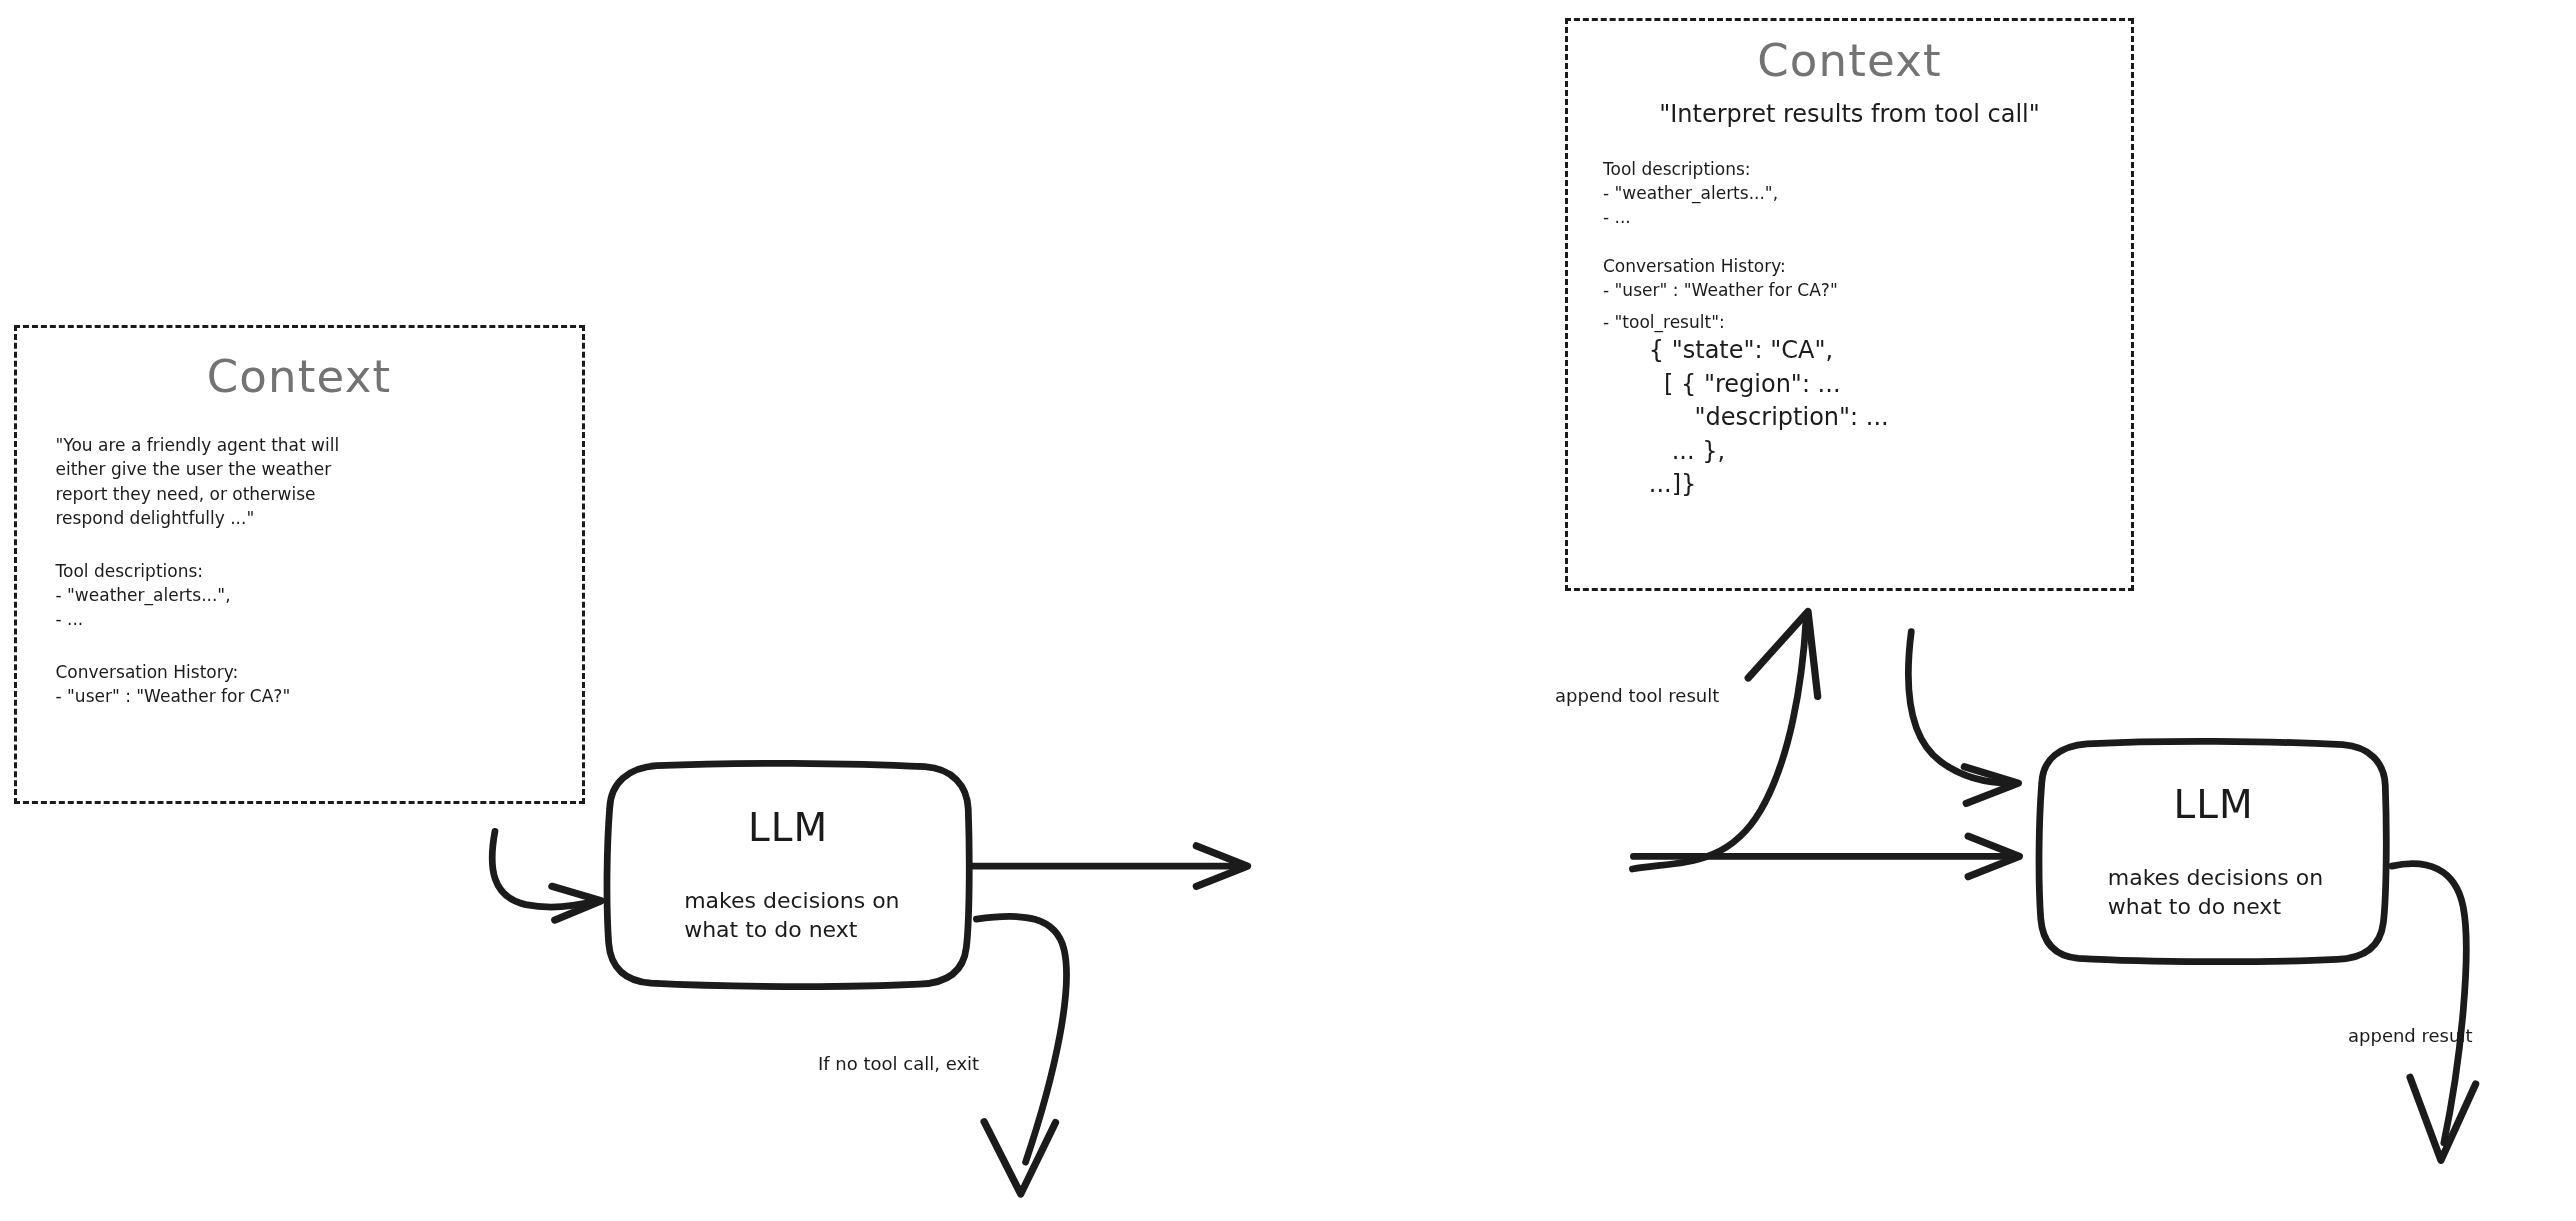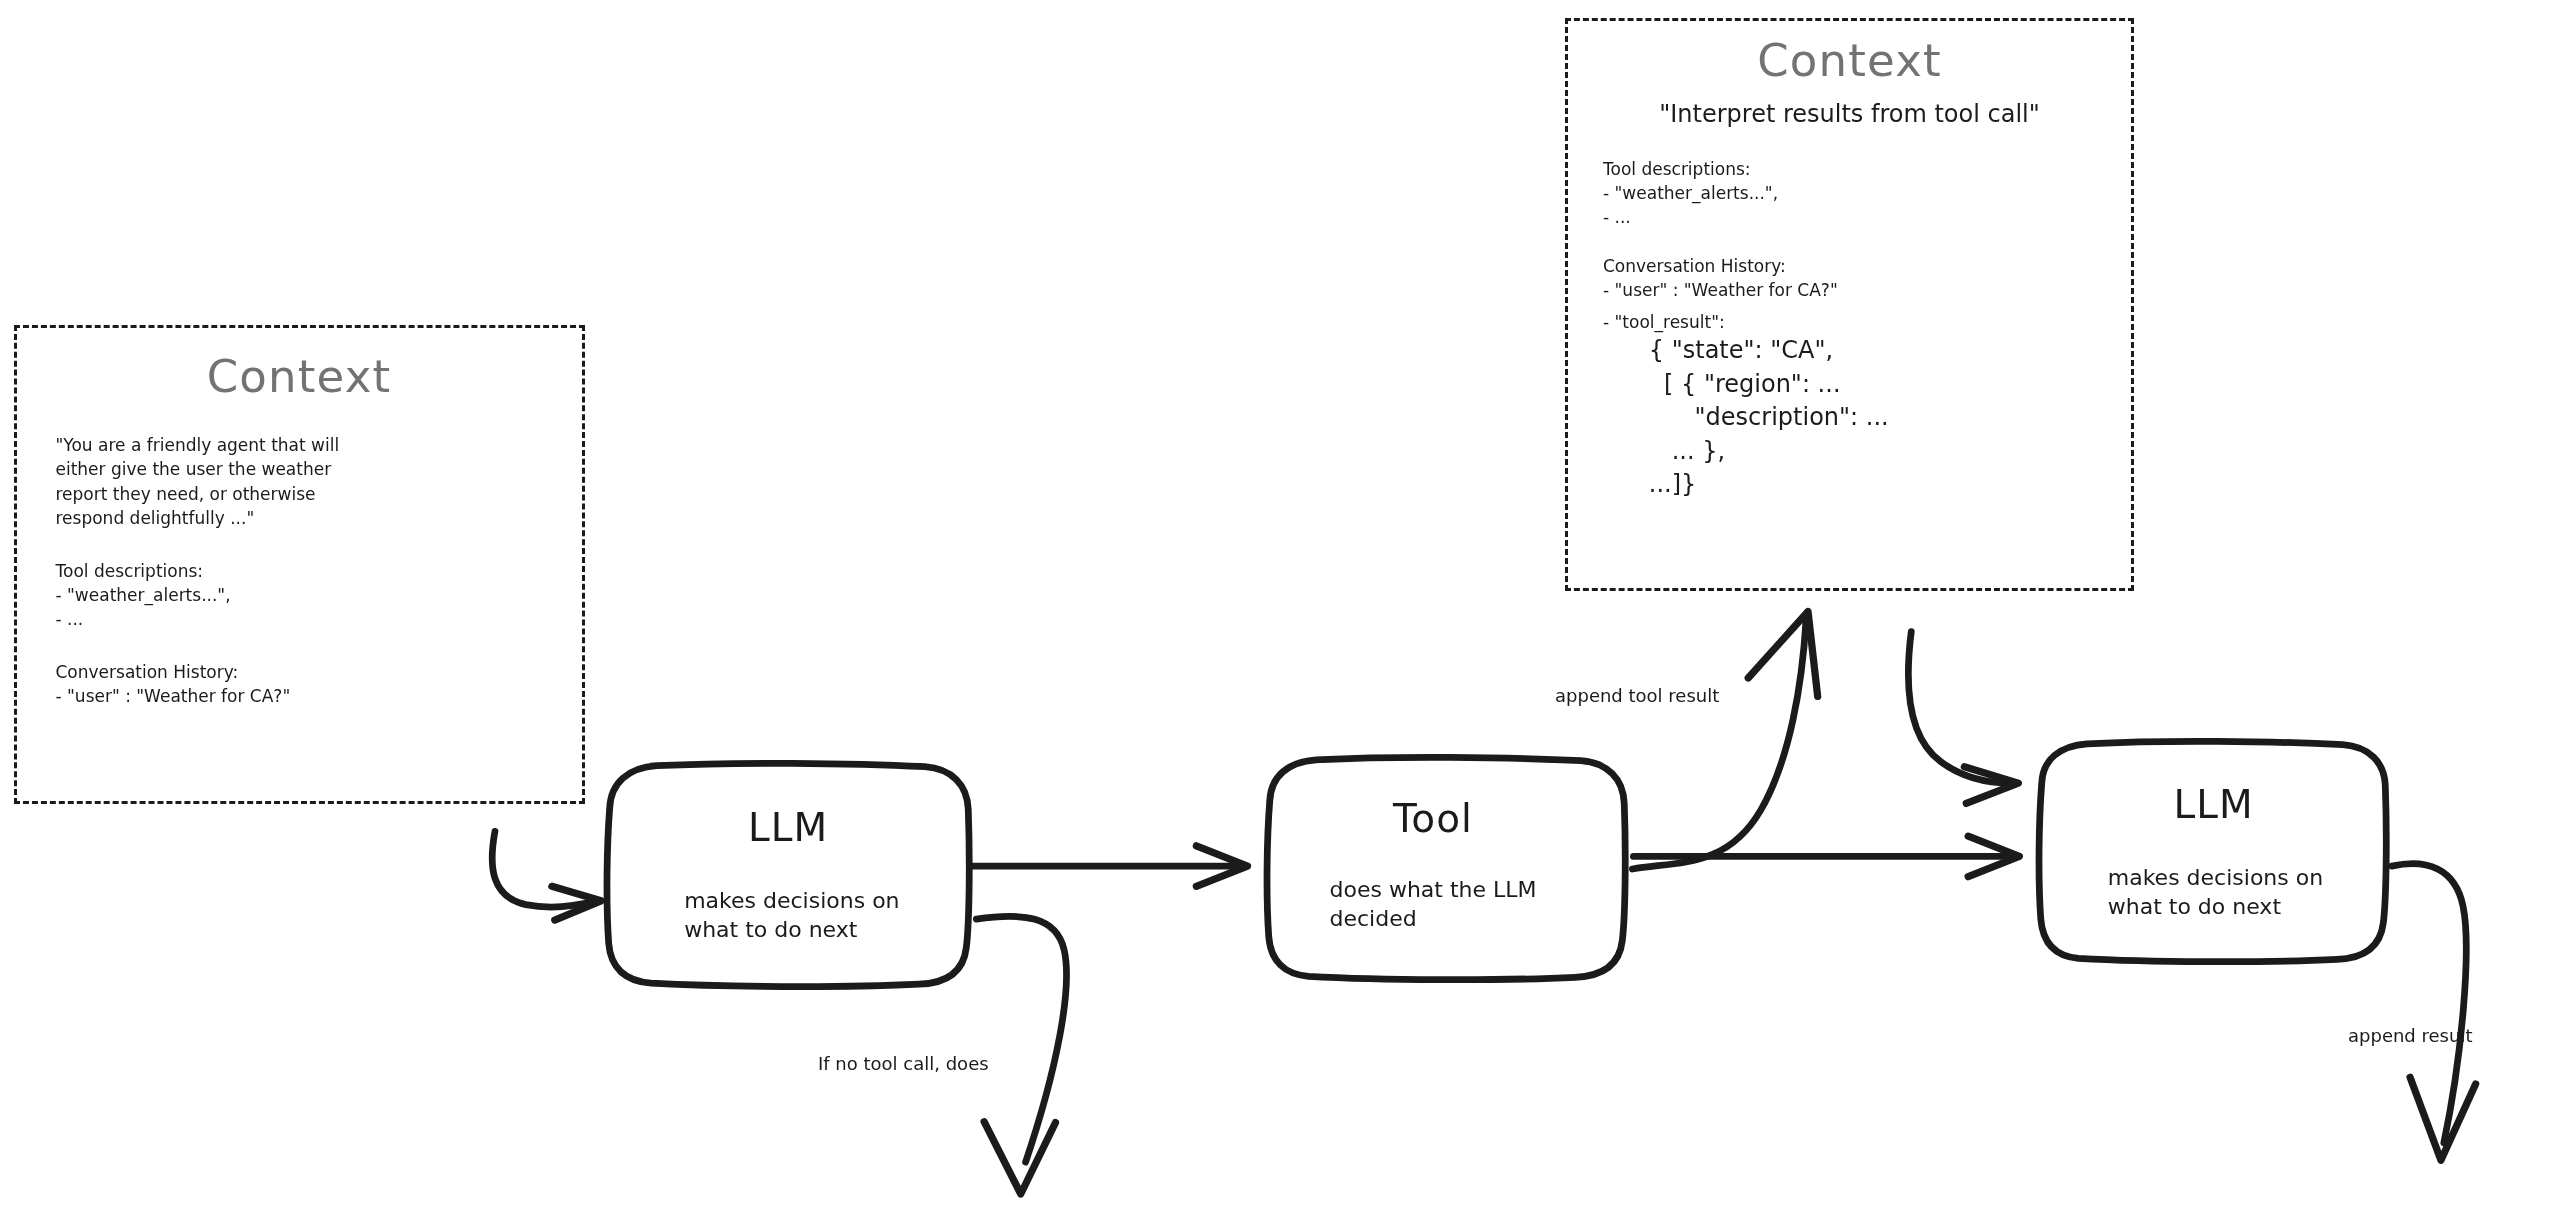--- a/index.html
+++ b/index.html
@@ -225,42 +225,31 @@
       <path d="M 9 52 C 10 26, 28 10, 58 8 C 140 4, 258 5, 336 9 C 364 11, 380 28, 381 53
                C 383 108, 382 172, 379 196 C 376 222, 358 233, 330 234
                C 248 238, 128 237, 52 233 C 26 231, 10 218, 8 192
                C 5 150, 6 90, 9 52 Z" fill="#ffffff" stroke="#1b1b1b" stroke-width="7" stroke-linejoin="round"></path>
     </svg>
     <div class="node-title">LLM</div>
     <div class="node-sub">makes decisions on
 what to do next</div>
   </div>
 
-  <div class="node" id="node-tool">
-    <svg class="node-shape" viewBox="0 0 382 240" preserveAspectRatio="none" xmlns="http://www.w3.org/2000/svg">
-      <path d="M 8 50 C 9 24, 27 9, 56 7 C 138 3, 252 4, 330 8 C 358 10, 374 27, 375 52
-               C 377 106, 376 170, 373 194 C 370 220, 352 231, 324 232
-               C 242 236, 122 235, 48 231 C 24 229, 9 216, 7 190
-               C 4 148, 5 88, 8 50 Z" fill="#ffffff" stroke="#1b1b1b" stroke-width="7" stroke-linejoin="round"></path>
-    </svg>
-    <div class="node-title">Tool</div>
-    <div class="node-sub">does what the LLM
-decided</div>
-  </div>
 
   <div class="node" id="node-llm-2">
     <svg class="node-shape" viewBox="0 0 372 238" preserveAspectRatio="none" xmlns="http://www.w3.org/2000/svg">
       <path d="M 8 48 C 9 23, 27 9, 55 7 C 135 3, 244 4, 320 8 C 347 10, 363 26, 364 50
                C 366 104, 365 168, 362 192 C 359 217, 342 229, 314 230
                C 234 234, 118 233, 46 229 C 23 227, 9 214, 7 188
                C 4 146, 5 86, 8 48 Z" fill="#ffffff" stroke="#1b1b1b" stroke-width="7" stroke-linejoin="round"></path>
     </svg>
     <div class="node-title">LLM</div>
     <div class="node-sub">makes decisions on
 what to do next</div>
   </div>
 
   <div class="edge-label" id="label-append">append tool result</div>
-  <div class="edge-label" id="label-exit">If no tool call, does</div>
+  <div class="edge-label" id="label-exit">If no tool call, exit</div>
   <div class="edge-label" id="label-return">append result</div>
 
 </div>
 
 
 </body></html>

